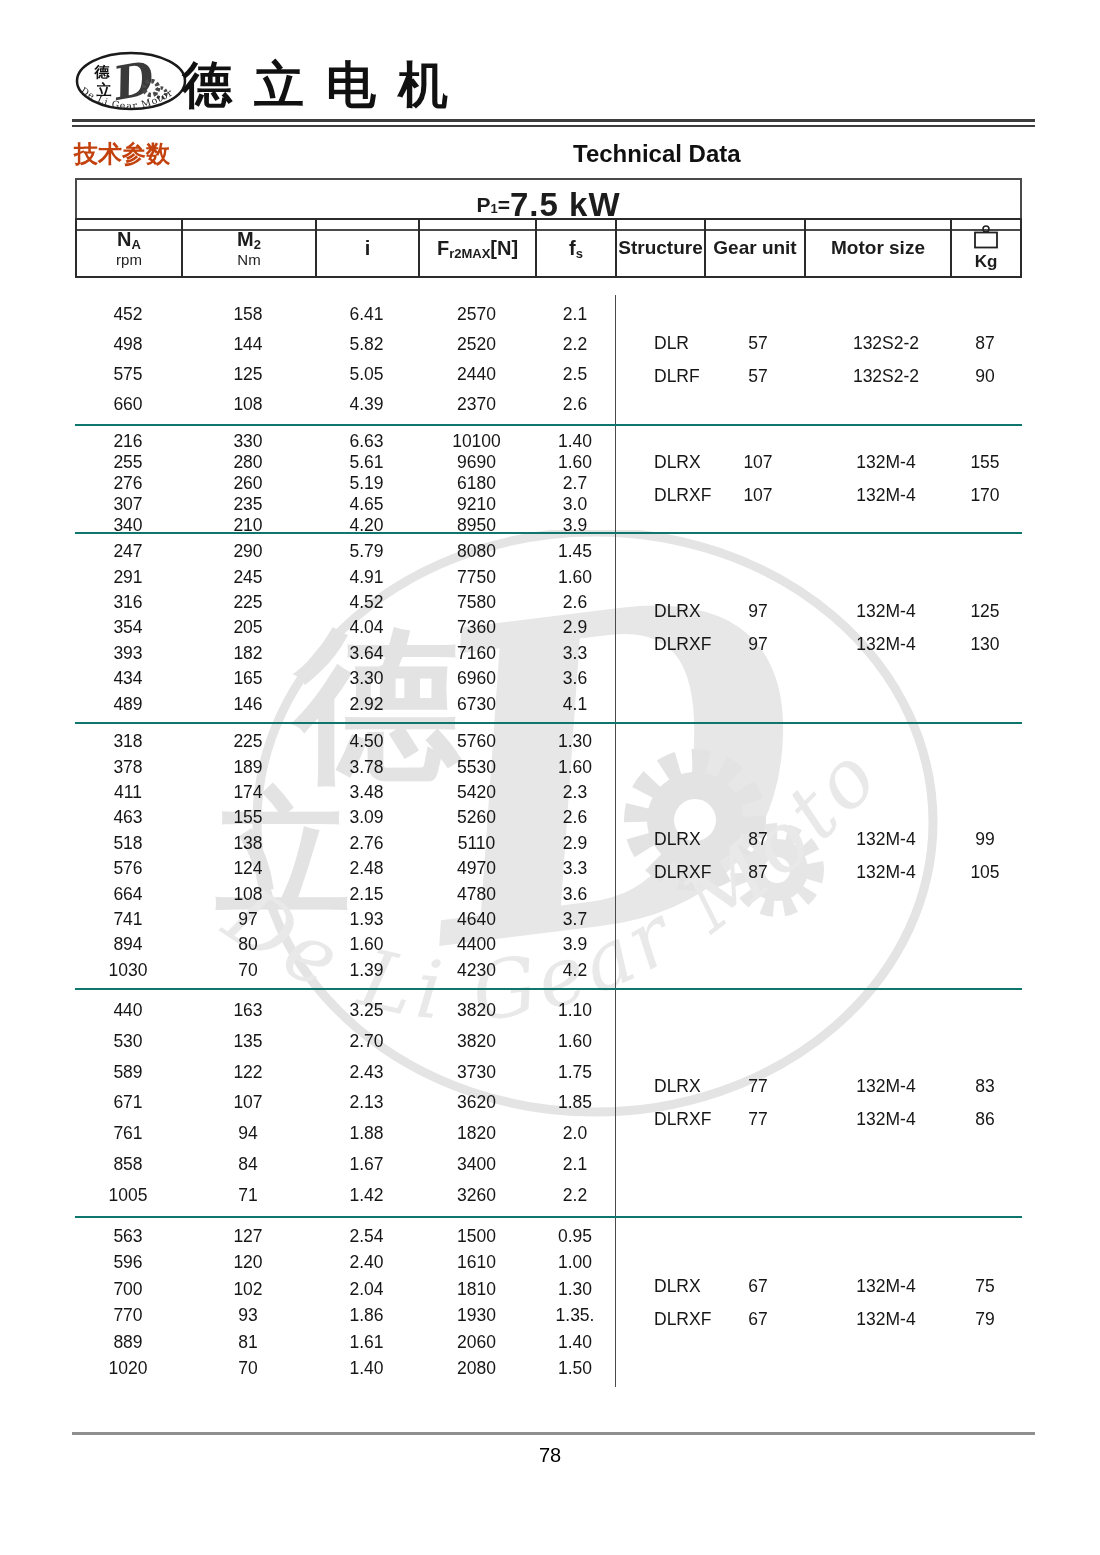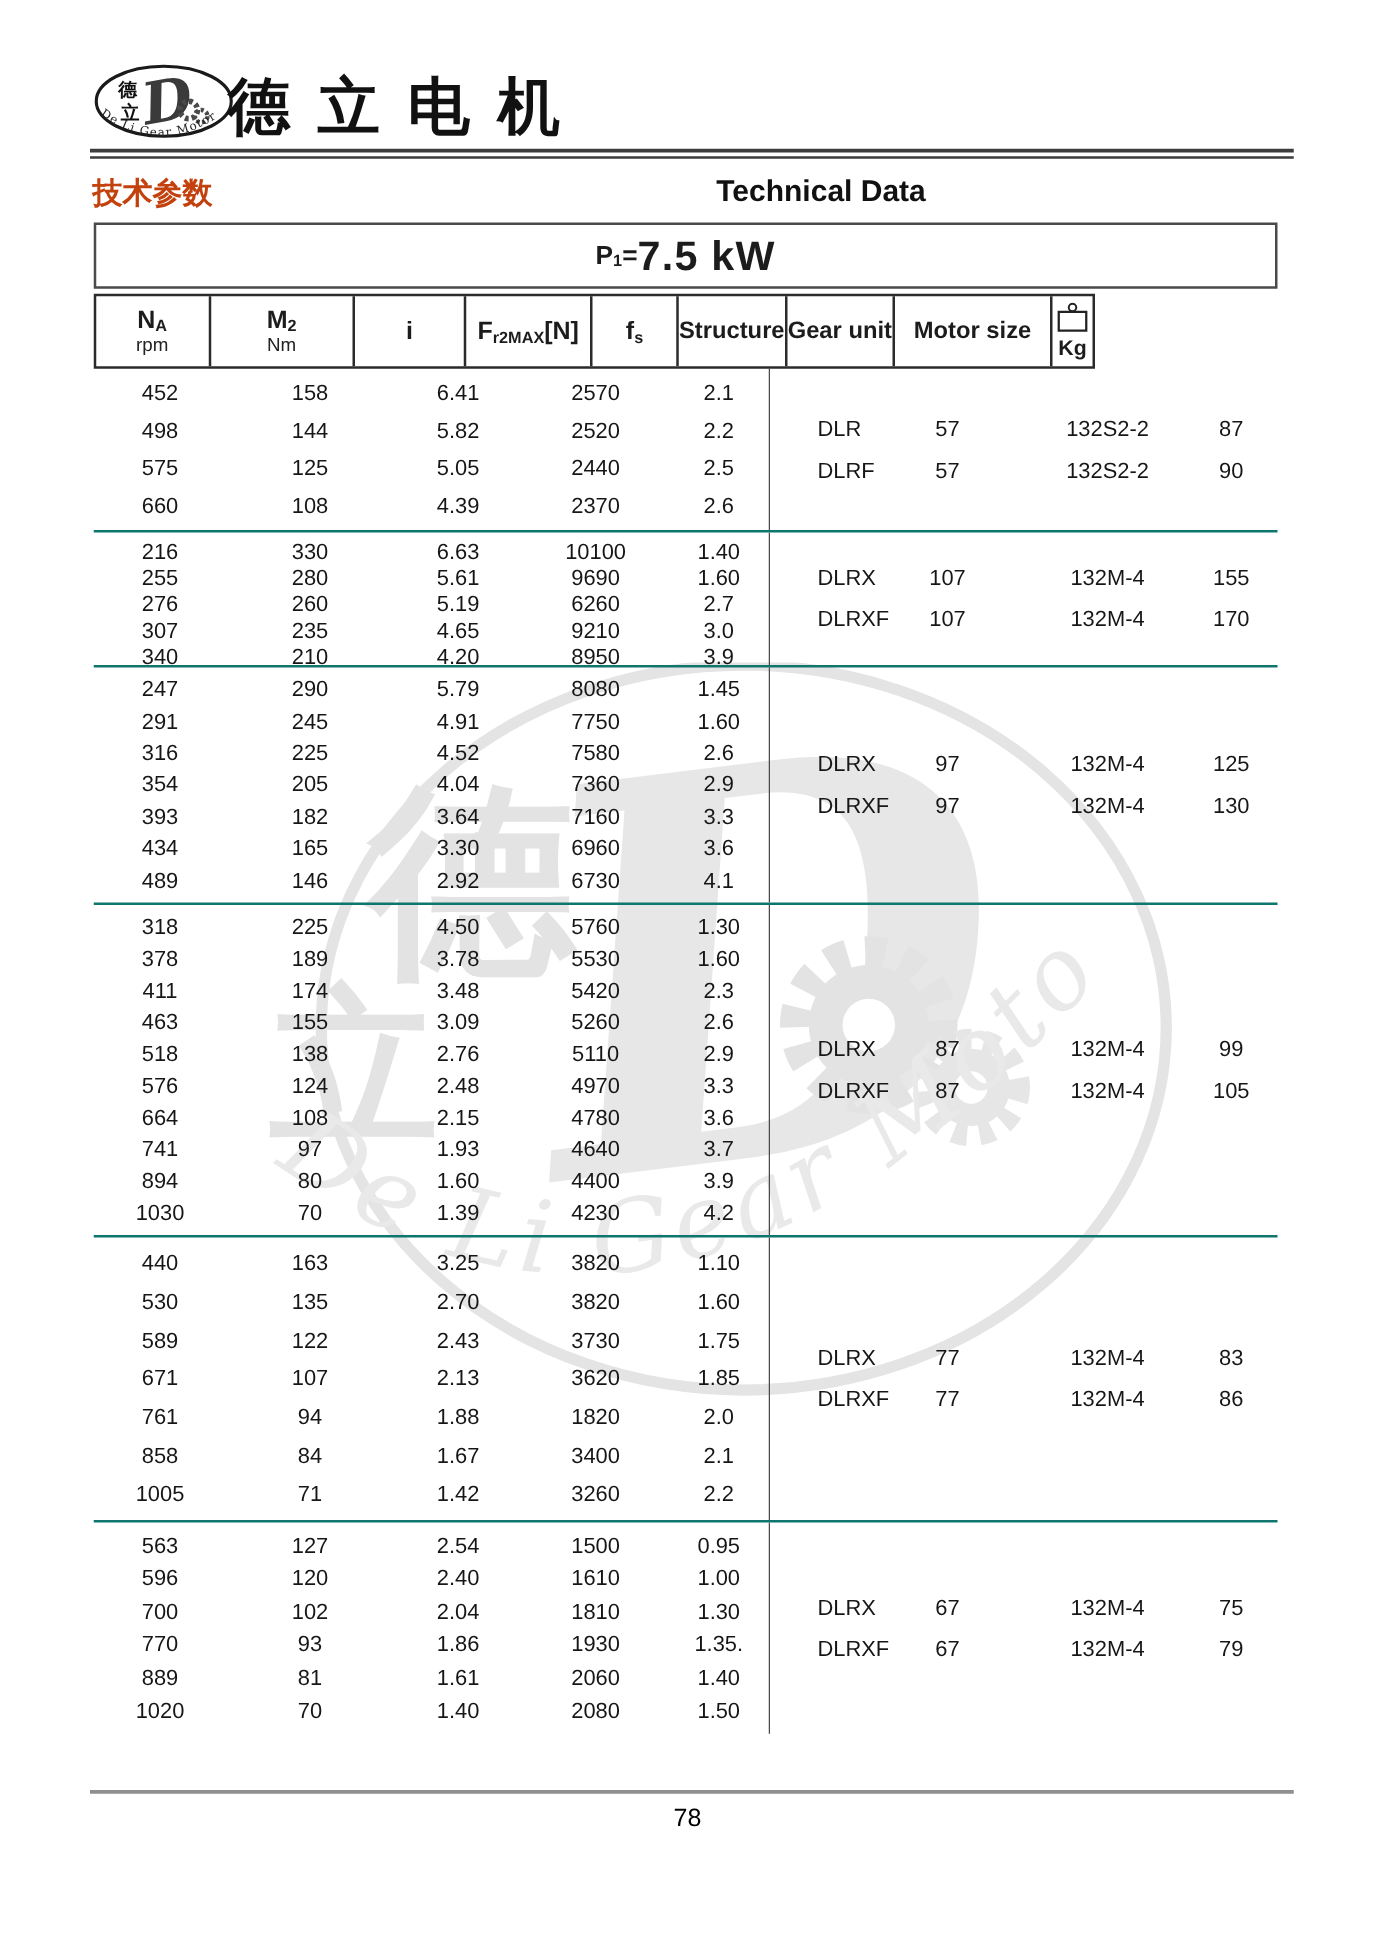--- a/index.html
+++ b/index.html
@@ -16,21 +16,21 @@
   .section-en{position:absolute;left:573px;top:140px;font-size:24px;font-weight:bold;color:#111;}
 
   
   .pbox{position:absolute;left:75px;top:178px;width:947px;height:53px;border:2px solid #4a4a4a;
         box-sizing:border-box;display:flex;align-items:center;justify-content:center;}
   .p-small{font-size:21px;font-weight:bold;}
   .p-sub{font-size:13px;font-weight:bold;position:relative;top:4px;}
   .p-big{font-size:33px;font-weight:bold;letter-spacing:1px;}
 
   
-  .thead{position:absolute;left:75px;top:235px;width:801px;height:60px;border:2px solid #2b2b2b;
+  .thead{position:absolute;left:75px;top:218px;width:947px;height:60px;border:2px solid #2b2b2b;
          box-sizing:border-box;display:flex;background:transparent;z-index:3;}
   .th{border-right:2px solid #2b2b2b;box-sizing:border-box;display:flex;flex-direction:column;
       align-items:center;justify-content:center;line-height:1.15;}
   .th:last-child{border-right:none;flex:1;font-weight:bold;}
   .th-main{font-size:20px;font-weight:bold;}
   .th-sub{font-size:13px;font-weight:bold;position:relative;top:3px;}
   .th-unit{font-size:15px;color:#222;}
   .th-label{font-size:19px;font-weight:bold;}
   .w0{width:106px}.w1{width:134px}.w2{width:103px}.w3{width:117px}
   .w4{width:80px}.w5{width:89px}.w6{width:100px}.w7{width:146px}
@@ -212,21 +212,21 @@
             <span class="dcell c0">255</span>
             <span class="dcell c1">280</span>
             <span class="dcell c2">5.61</span>
             <span class="dcell c3">9690</span>
             <span class="dcell c4">1.60</span>
           </div>
           <div class="drow">
             <span class="dcell c0">276</span>
             <span class="dcell c1">260</span>
             <span class="dcell c2">5.19</span>
-            <span class="dcell c3">6260</span>
+            <span class="dcell c3">6180</span>
             <span class="dcell c4">2.7</span>
           </div>
           <div class="drow">
             <span class="dcell c0">307</span>
             <span class="dcell c1">235</span>
             <span class="dcell c2">4.65</span>
             <span class="dcell c3">9210</span>
             <span class="dcell c4">3.0</span>
           </div>
           <div class="drow">

